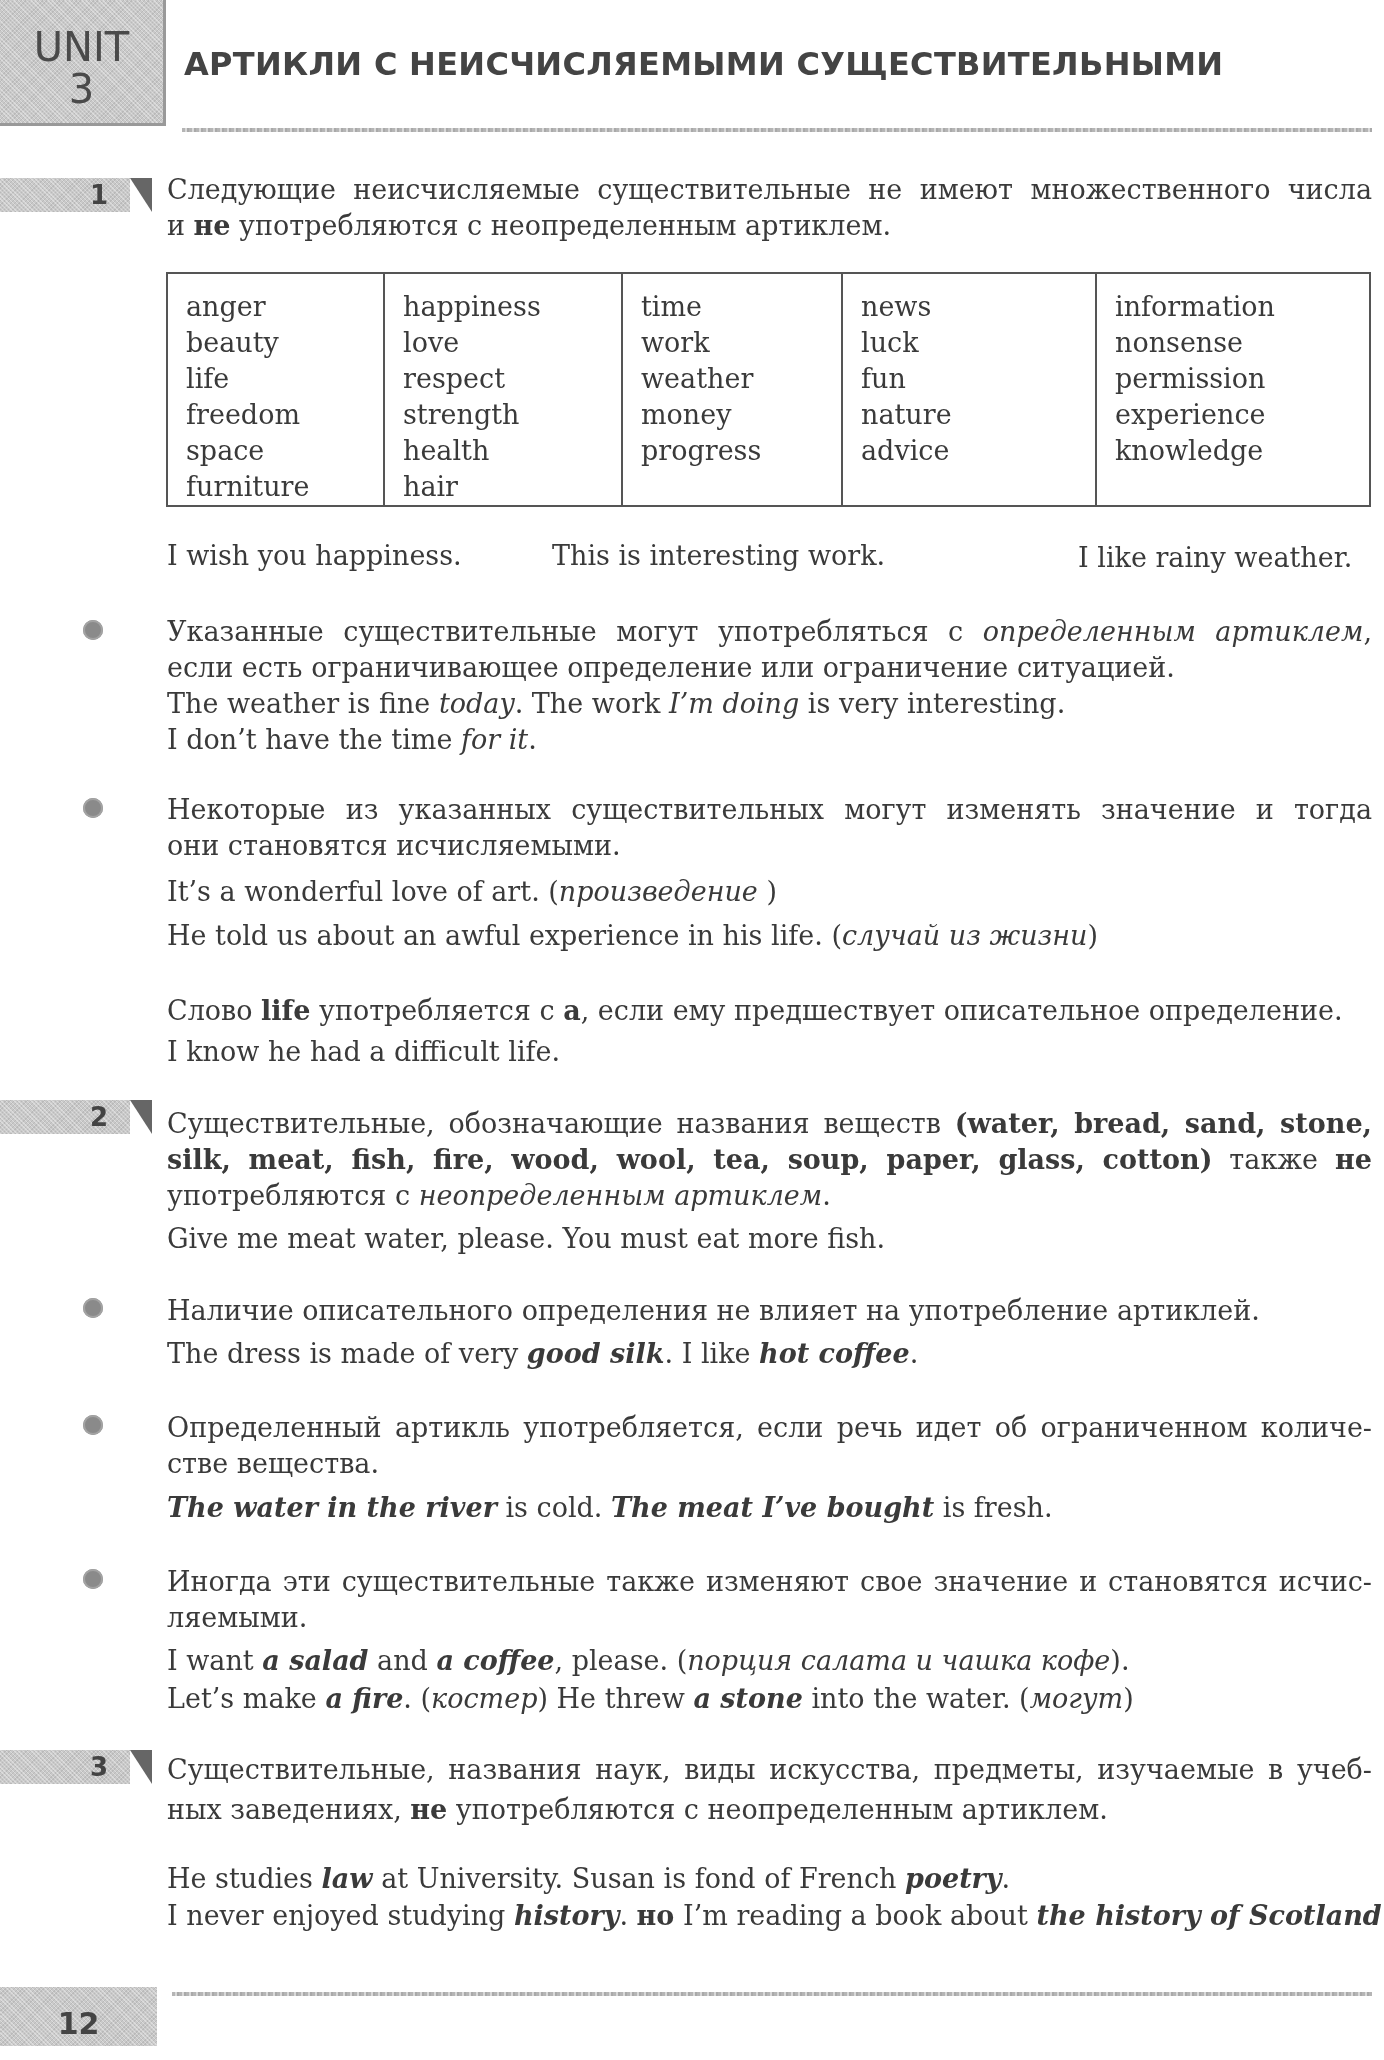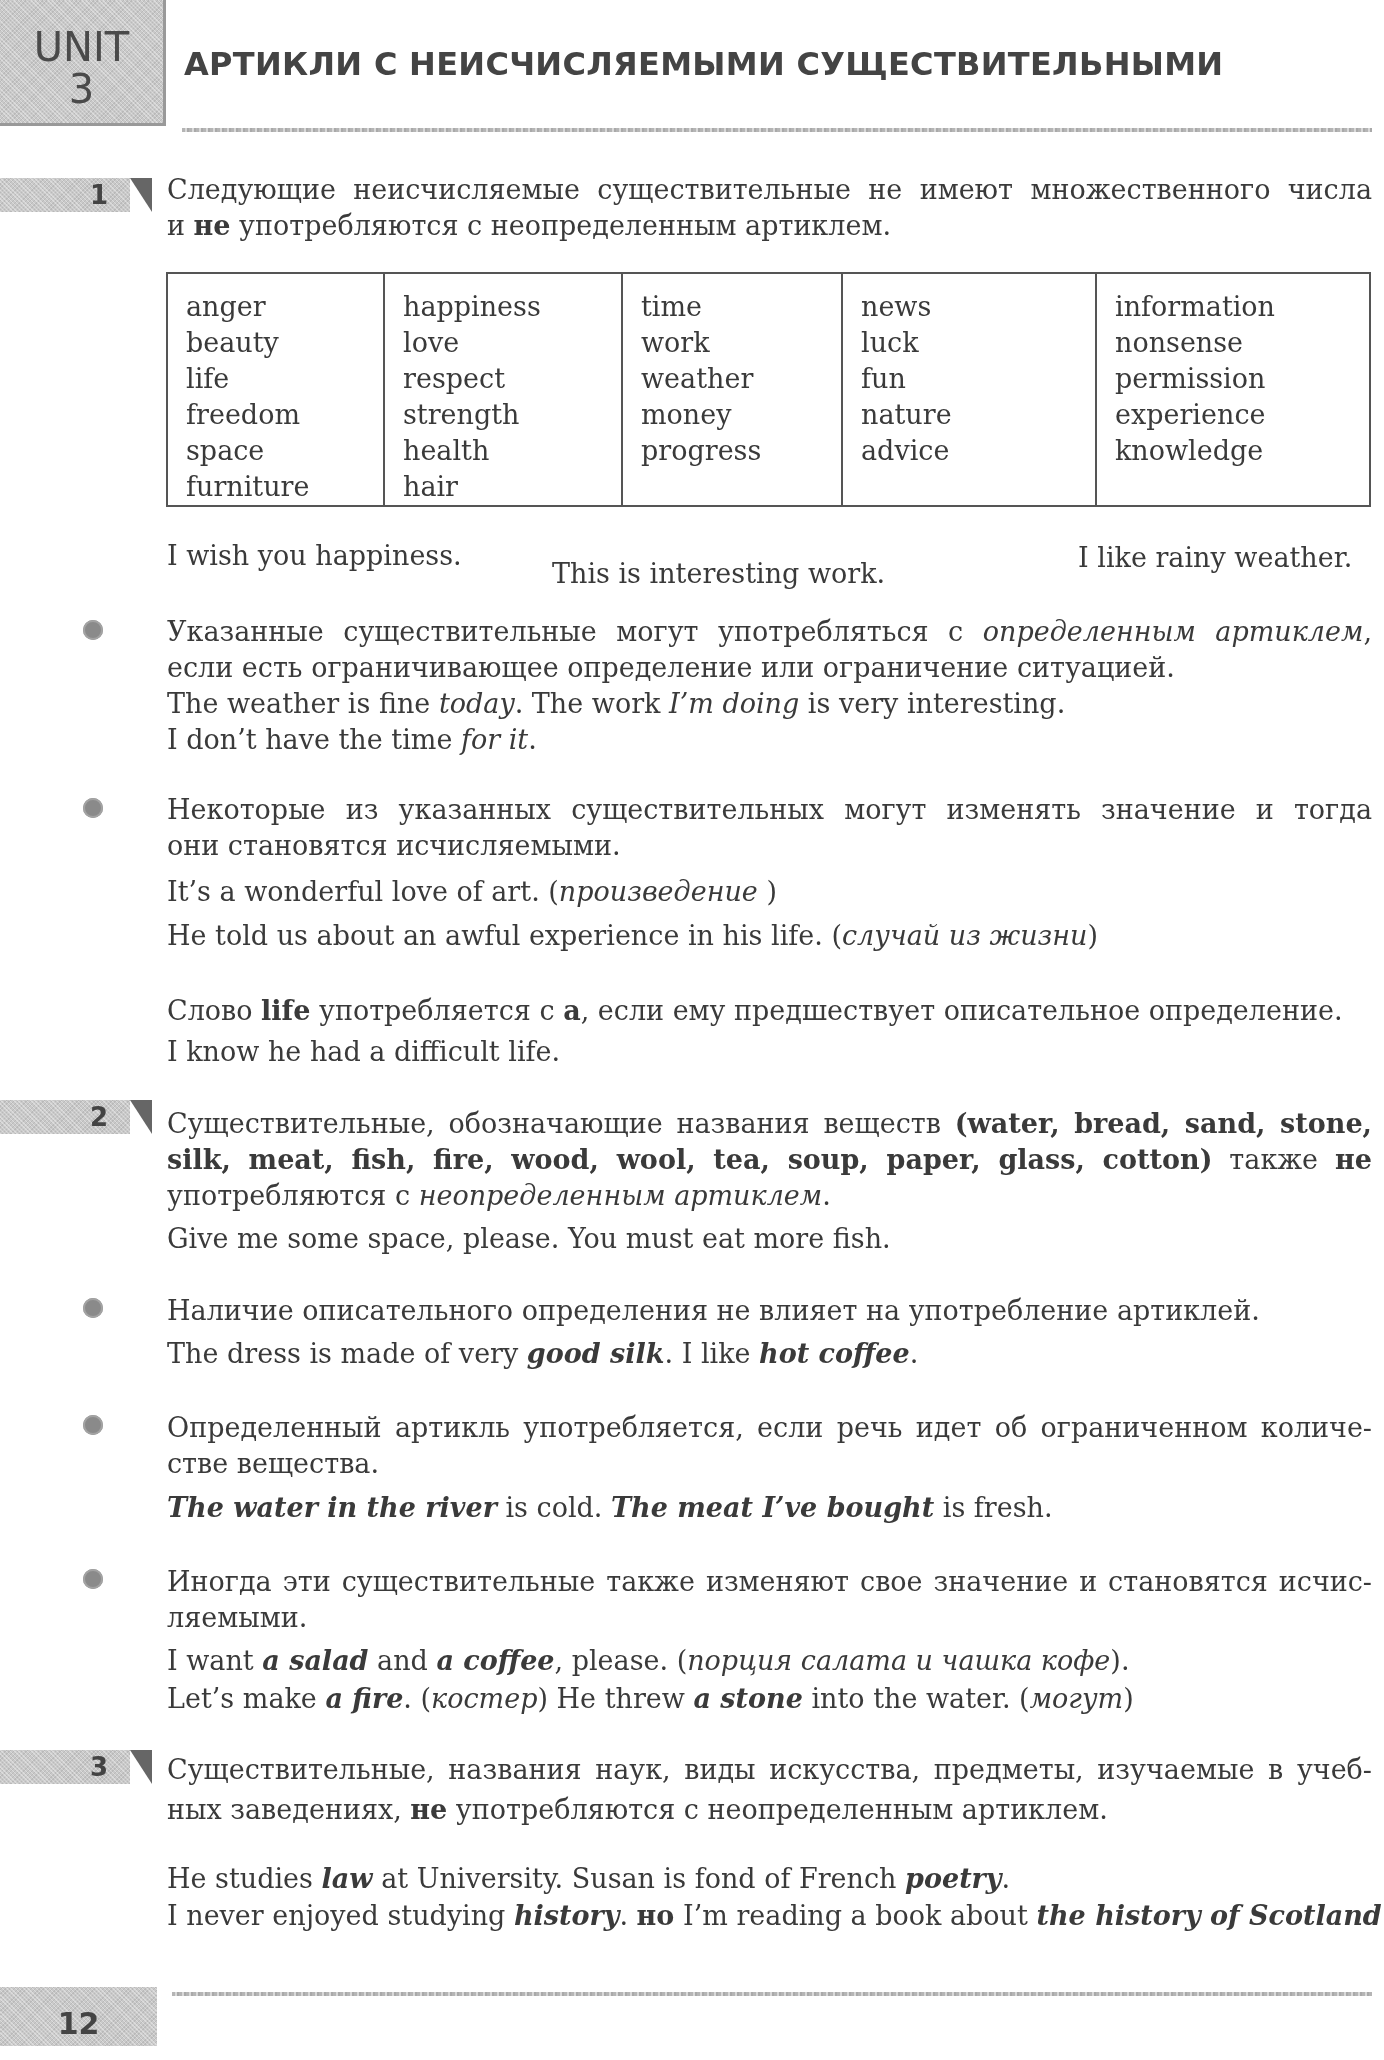--- a/index.html
+++ b/index.html
@@ -98,21 +98,21 @@
             <div>permission</div>
             <div>experience</div>
             <div>knowledge</div>
           </div>
         </td>
   </tr>
 </tbody>
   </table>
 
 <div class="abs line" style="top:538px;">I wish you happiness.</div>
-<div class="abs line" style="left:552px; top:556px;">This is interesting work.</div>
+<div class="abs line" style="left:552px; top:538px;">This is interesting work.</div>
 <div class="abs line" style="left:1078px; top:540px;">I like rainy weather.</div>
 
 <div class="abs bullet" style="top:620px;"></div>
 <div class="abs line justify rich" style="top:614px;"><span>Указанные существительные могут употребляться с </span><span class="i">определенным артиклем</span><span>,</span></div>
 <div class="abs line rich" style="top:650px;"><span>если есть ограничивающее определение или ограничение ситуацией.</span></div>
 <div class="abs line rich" style="top:686px;"><span>The weather is fine </span><span class="i">today</span><span>. The work </span><span class="i">I’m doing</span><span> is very interesting.</span></div>
 <div class="abs line rich" style="top:722px;"><span>I don’t have the time </span><span class="i">for it</span><span>.</span></div>
 
 <div class="abs bullet" style="top:798px;"></div>
 <div class="abs line justify rich" style="top:792px;"><span>Некоторые из указанных существительных могут изменять значение и тогда</span></div>
@@ -123,21 +123,21 @@
 <div class="abs line rich" style="top:993px;"><span>Слово </span><span class="b">life</span><span> употребляется с </span><span class="b">a</span><span>, если ему предшествует описательное определение.</span></div>
 <div class="abs line rich" style="top:1034px;"><span>I know he had a difficult life.</span></div>
 
 <div class="abs marker grain" style="top:1100px;">
   <span class="marker-num">2</span>
 </div>
 <div class="abs marker-tri" style="top:1100px;"></div>
 <div class="abs line justify rich" style="top:1106px;"><span>Существительные, обозначающие названия веществ </span><span class="b">(water, bread, sand, stone,</span></div>
 <div class="abs line justify rich" style="top:1142px;"><span class="b">silk, meat, fish, fire, wood, wool, tea, soup, paper, glass, cotton)</span><span> также </span><span class="b">не</span></div>
 <div class="abs line rich" style="top:1178px;"><span>употребляются с </span><span class="i">неопределенным артиклем</span><span>.</span></div>
-<div class="abs line rich" style="top:1221px;"><span>Give me some space, please. You must eat more fish.</span></div>
+<div class="abs line rich" style="top:1221px;"><span>Give me meat water, please. You must eat more fish.</span></div>
 
 <div class="abs bullet" style="top:1298px;"></div>
 <div class="abs line rich" style="top:1293px;text-align:right;"><span>Наличие описательного определения не влияет на употребление артиклей.</span></div>
 <div class="abs line rich" style="top:1336px;"><span>The dress is made of very </span><span class="bi">good silk</span><span>. I like </span><span class="bi">hot coffee</span><span>.</span></div>
 
 <div class="abs bullet" style="top:1415px;"></div>
 <div class="abs line justify rich" style="top:1410px;"><span>Определенный артикль употребляется, если речь идет об ограниченном количе-</span></div>
 <div class="abs line rich" style="top:1446px;"><span>стве вещества.</span></div>
 <div class="abs line rich" style="top:1490px;"><span class="bi">The water in the river</span><span> is cold. </span><span class="bi">The meat I’ve bought</span><span> is fresh.</span></div>
 

